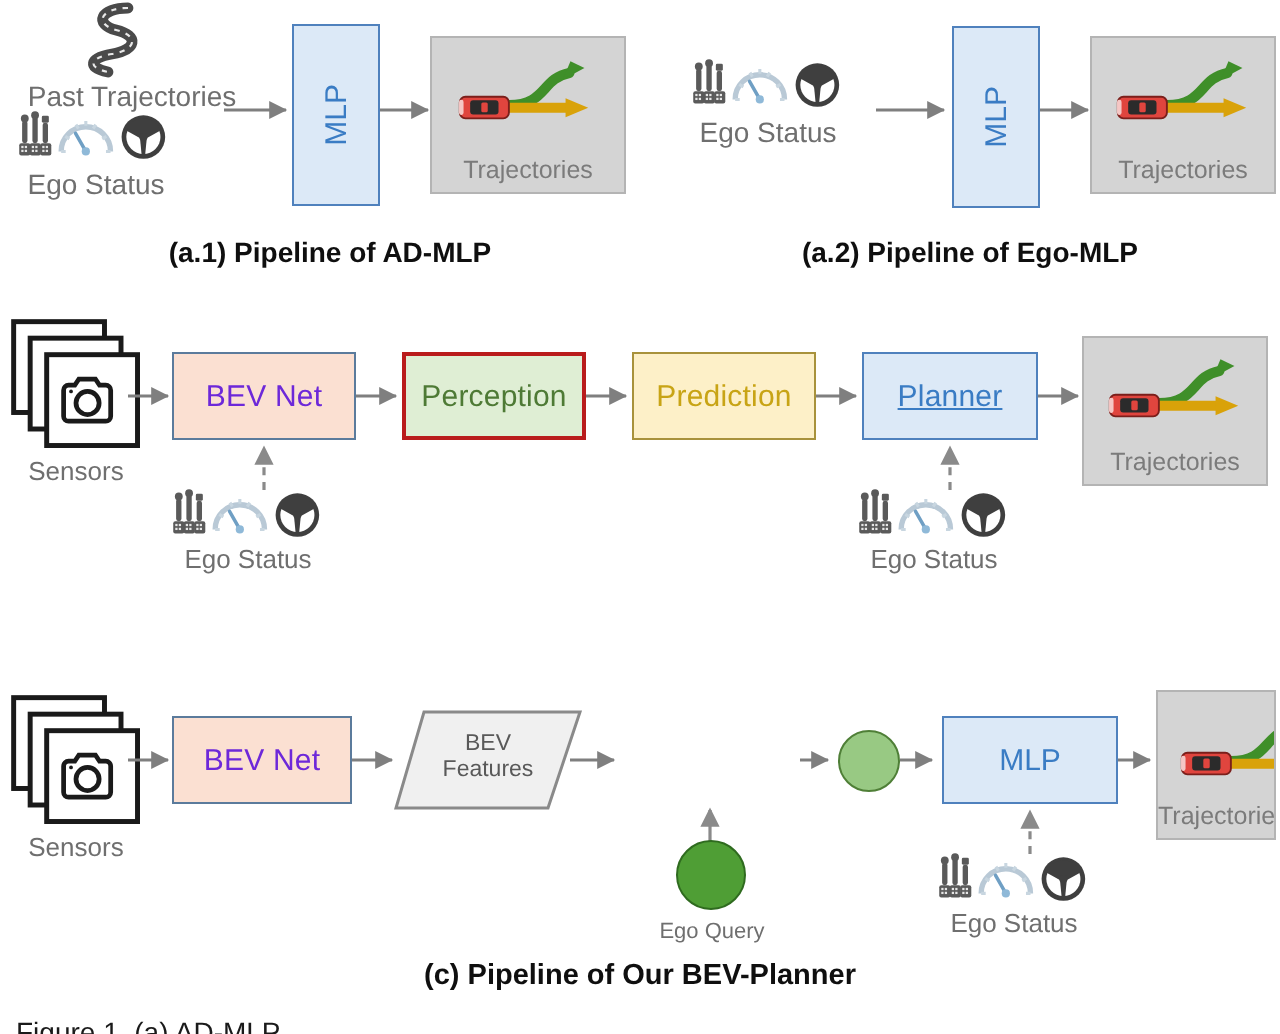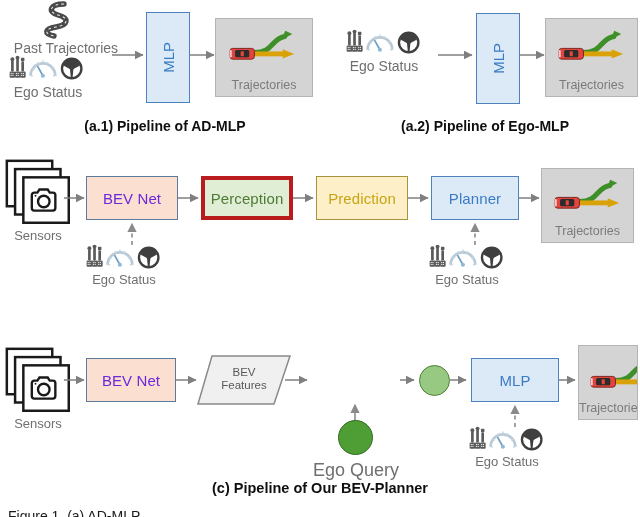--- a/index.html
+++ b/index.html
@@ -13,26 +13,26 @@
   .mlp-label{color:#3a7cc4;font-size:15px;}
   .mlp-vert{writing-mode:vertical-rl;transform:rotate(180deg);}
   .traj-box{position:absolute;background:#d4d4d4;border:1px solid #b4b4b4;box-sizing:border-box;}
   .traj-caption{position:absolute;width:100%;text-align:center;color:#7b7b7b;
                 font-size:12.5px;bottom:4px;left:0;}
   .cap{position:absolute;text-align:center;font-size:14.5px;color:#0f0f0f;
        white-space:nowrap;font-family:"Liberation Sans","DejaVu Sans",sans-serif;}
   .small-label{position:absolute;color:#7b7b7b;font-size:12.5px;white-space:nowrap;text-align:center;}
   .bevnet{background:#fbe0d2;border:1px solid #5b7b9c;}
   .bevnet .box-label{color:#6d28d9;}
-  .percep{background:#dfeed4;border:4px solid #b91c1c;}
+  .percep{background:#dfeed4;border:2px solid #b91c1c;}
   .percep .box-label{color:#4e7a35;}
   .predict{background:#fdf0c8;border:1px solid #a8923c;align-items:center;}
   .predict .box-label{color:#c8a415;}
   .planner{background:#dce9f7;border:1px solid #4f81bd;}
-  .planner .box-label{color:#3a7cc4;}
+  .planner .box-label{color:#3a7cc4;text-decoration:underline;}
   .attention{background:#fdf0c8;border:1px solid #a8923c;}
   .attention .box-label{color:#c8a415;}
   .circle{position:absolute;border-radius:50%;box-sizing:border-box;}
   svg{display:block;overflow:visible;}
   .bevfeat-txt{position:absolute;text-align:center;color:#595959;font-size:11.5px;line-height:12.5px;}
   .fignum{position:absolute;font-size:14px;color:#0f0f0f;white-space:nowrap;}
 </style>
 </head>
 <body>
 
@@ -281,21 +281,21 @@
 
   <svg class="abs" style="left:285px;top:33px;" width="28" height="14">
     <line x1="0" y1="7" x2="22" y2="7" stroke="#7f7f7f" stroke-width="1.5" marker-end="url(#arw)"></line>
   </svg>
 
 
   <svg class="abs" style="left:349px;top:62px;" width="12" height="20">
     <line x1="6" y1="19" x2="6" y2="3" stroke="#8a8a8a" stroke-width="1.6" marker-end="url(#arwd)"></line>
   </svg>
   <div class="circle" style="left:338px;top:80px;width:35px;height:35px;background:#4f9e35;border:1.5px solid #2f6b1f;"></div>
-  <div class="small-label" style="left:310px;top:120px;width:92px;font-size:18px;color:#6f6f6f;">Ego Query</div>
+  <div class="small-label" style="left:310px;top:120px;width:92px;font-size:11px;color:#6f6f6f;">Ego Query</div>
 
   <svg class="abs" style="left:400px;top:33px;" width="20" height="14">
     <line x1="0" y1="7" x2="14" y2="7" stroke="#7f7f7f" stroke-width="1.5" marker-end="url(#arw)"></line>
   </svg>
 
   <div class="circle" style="left:419px;top:25px;width:31px;height:31px;background:#98c983;border:1.5px solid #4f7f37;"></div>
 
   <svg class="abs" style="left:450px;top:33px;" width="22" height="14">
     <line x1="0" y1="7" x2="16" y2="7" stroke="#7f7f7f" stroke-width="1.5" marker-end="url(#arw)"></line>
   </svg>

